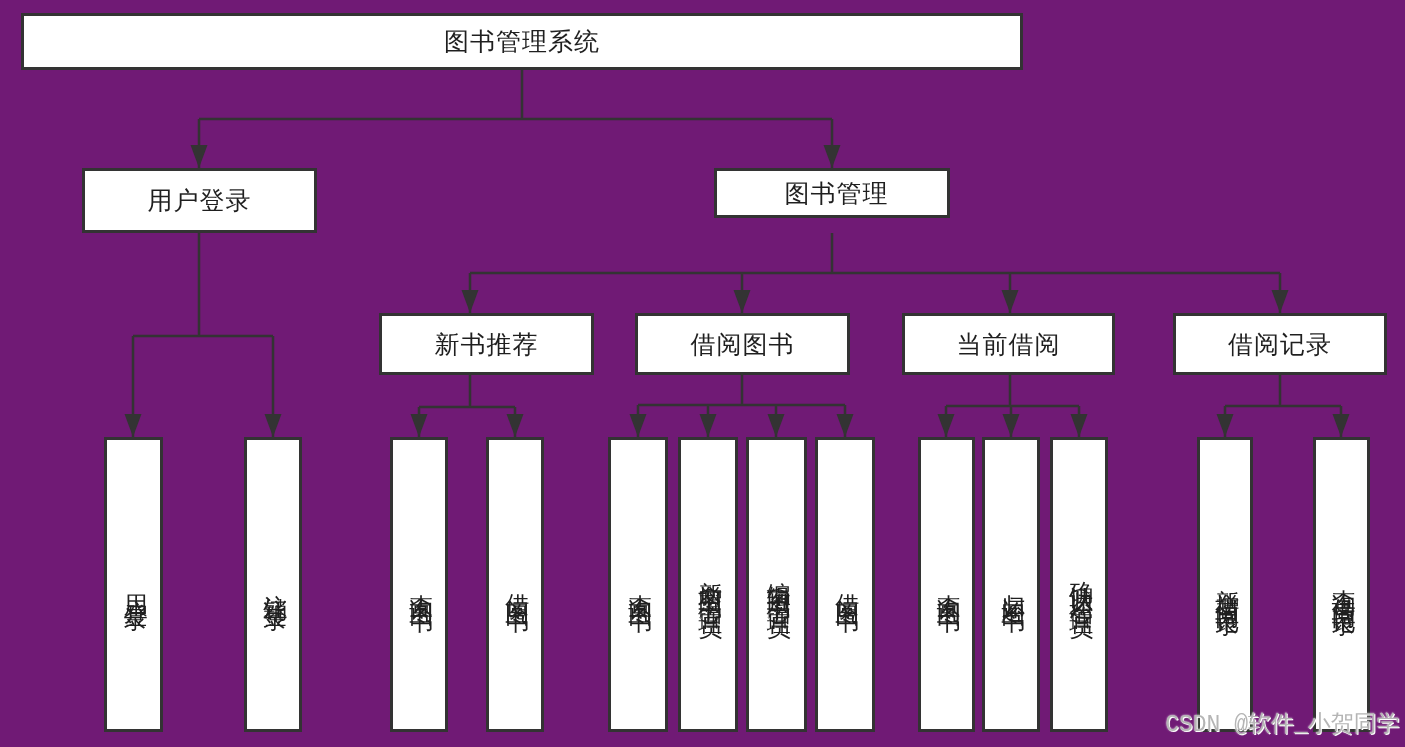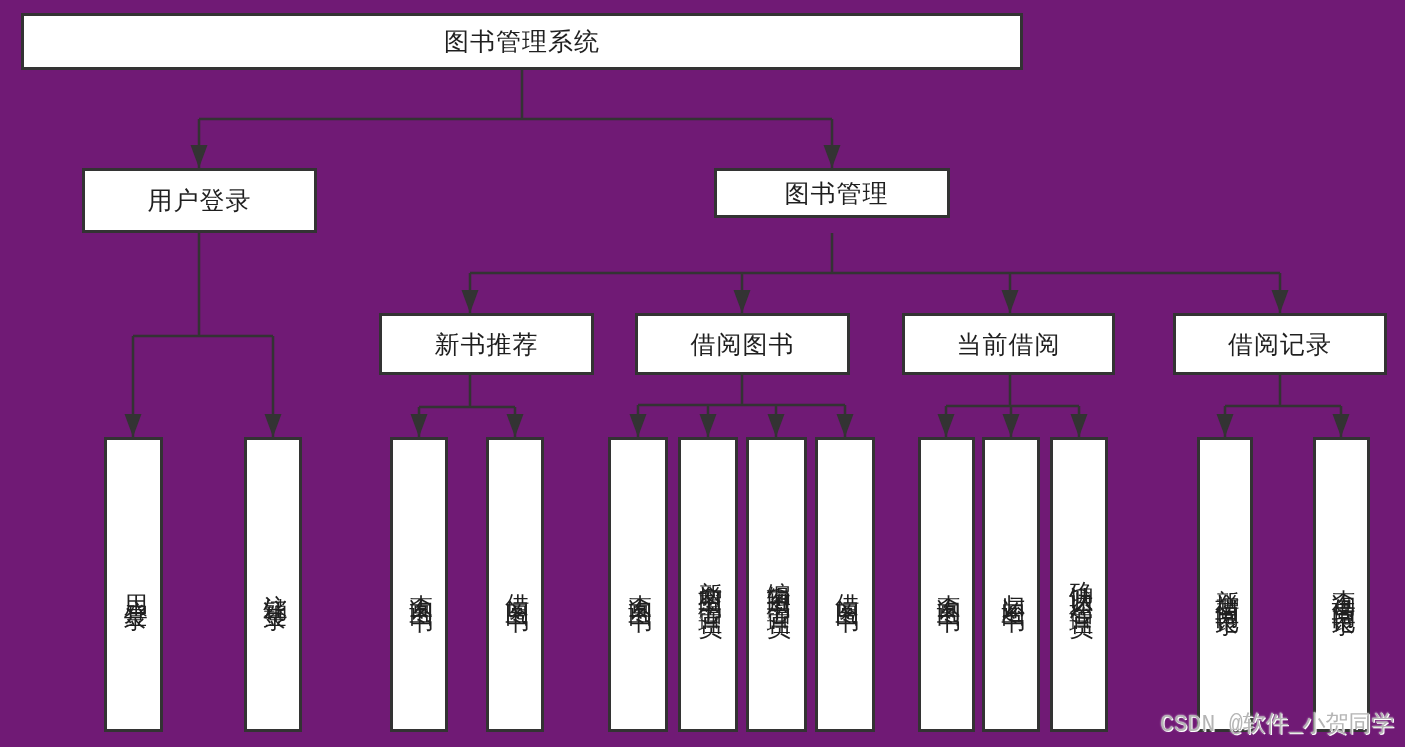--- a/index.html
+++ b/index.html
@@ -34,21 +34,21 @@
     text-orientation: mixed;
     letter-spacing: 5px;
     line-height: 1.1;
     white-space: nowrap;
   }
   .watermark {
     position: absolute;
     left: 1160px;
     top: 708px;
     width: 245px;
-    text-align: left;
+    text-align: center;
     font-size: 23px;
     color: #b5b5b5;
     text-shadow: 0 0 2px #ffffff, 1px 1px 0 #ffffff;
     white-space: nowrap;
     z-index: 5;
   }
   .line { stroke: #333333; stroke-width: 2.5; fill: none; }
   .arrow { fill: #333333; stroke: none; }
 </style>
 </head>

